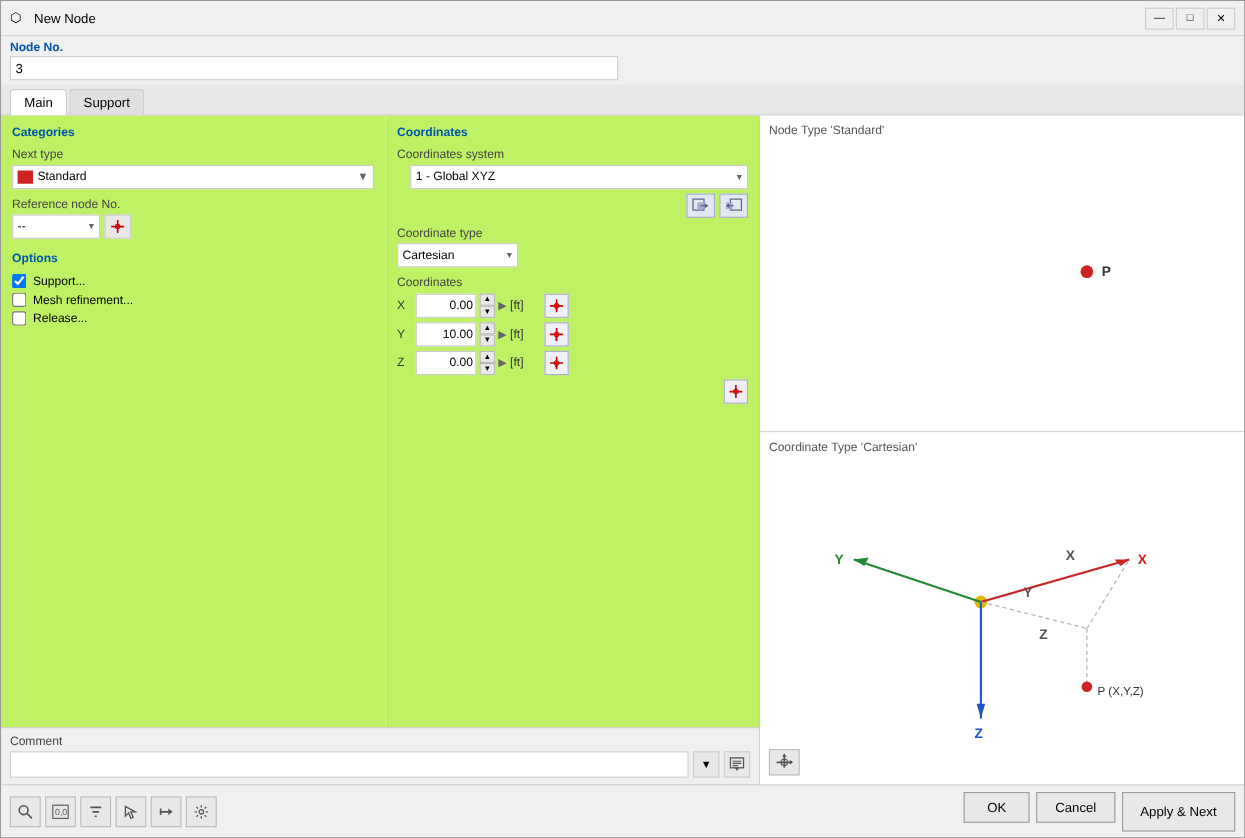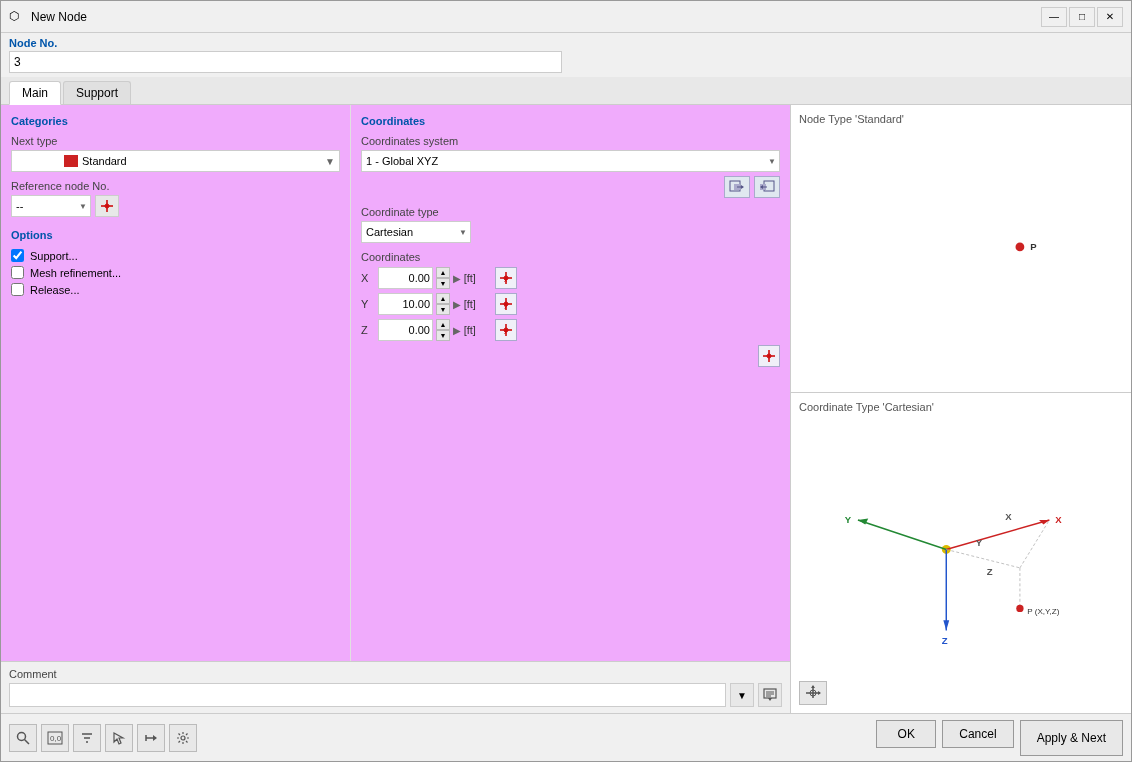--- a/index.html
+++ b/index.html
@@ -54,28 +54,28 @@
     <div style="flex:1;"></div>
   </div>
 
   <div style="display:flex; background:#e8e8e8; border-bottom:1px solid #ccc; padding-top:4px; padding-left:8px; margin-top:4px;">
     <div class="tab active">Main</div>
     <div class="tab">Support</div>
   </div>
 
   <div style="display:flex; flex:1; overflow:hidden;">
 
-    <div style="width:790px; display:flex; flex-direction:column; border-right:1px solid #ccc; background:#f0abfc;">
+    <div style="width:690px; display:flex; flex-direction:column; border-right:1px solid #ccc; background:#bef264;">
       <div style="display:flex; flex:1; overflow:hidden;">
 
         <div style="width:350px; padding:10px; border-right:1px solid #e0e0e0; overflow-y:auto;">
           <div class="section-title">Categories</div>
 
           <div class="field-label">Next type</div>
-          <div style="display:flex; align-items:center; border:1px solid #ccc; background:white; height:22px; width:100%; cursor:pointer;padding-left:48px;">
+          <div style="display:flex; align-items:center; border:1px solid #ccc; background:white; height:22px; width:100%; cursor:pointer;">
             <div style="width:14px; height:12px; background:#cc2222; margin:0 4px; flex-shrink:0;"></div>
             <span style="flex:1; font-size:11px;">Standard</span>
             <span style="padding:0 4px; color:#666; font-size:10px;">▼</span>
           </div>
 
           <div class="field-label">Reference node No.</div>
           <div style="display:flex; align-items:center; gap:4px;">
             <div class="select-wrapper" style="width:80px;">
               <select>
                 <option>--</option>
@@ -104,21 +104,21 @@
               <input type="checkbox" id="cb-release" style="">
               <label for="cb-release" style="font-size:11px; cursor:pointer;">Release...</label>
             </div>
           </div>
         </div>
 
         <div style="flex:1; padding:10px; overflow-y:auto;">
           <div class="coord-section-title">Coordinates</div>
 
           <div style="font-size:11px; color:#444; margin-bottom:3px;">Coordinates system</div>
-          <div style="display:flex; align-items:center; gap:4px; margin-bottom:4px;">
+          <div style="display:flex; align-items:center; gap:4px; margin-bottom:4px;margin-left:12px;">
             <div class="select-wrapper" style="flex:1;">
               <select>
                 <option>1 - Global XYZ</option>
               </select>
             </div>
           </div>
           <div style="display:flex; justify-content:flex-end; gap:4px; margin-bottom:8px;">
             <button class="img-btn" title="Import">
               <svg width="16" height="14" viewBox="0 0 16 14">
                 <rect x="1" y="1" width="10" height="10" fill="none" stroke="#558" stroke-width="1"></rect>

